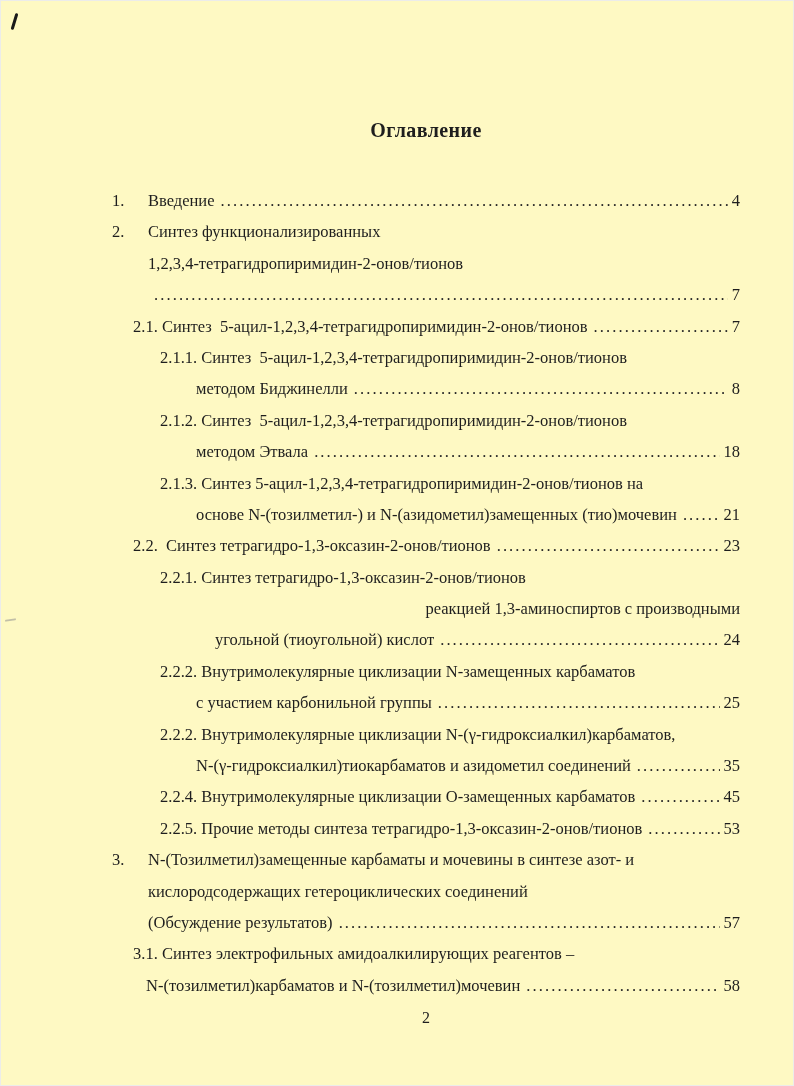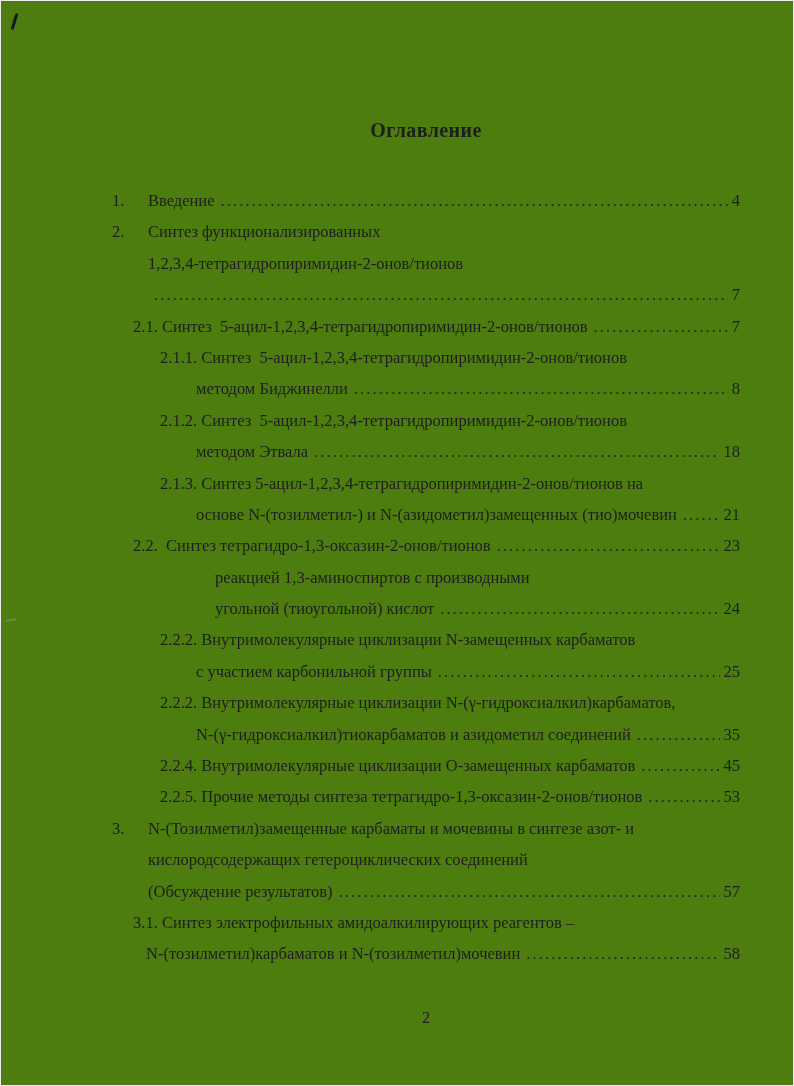--- a/index.html
+++ b/index.html
@@ -1,21 +1,21 @@
 <!DOCTYPE html>
 <html lang="ru"><head>
 <meta charset="utf-8">
 <style>
   * { margin: 0; padding: 0; box-sizing: border-box; }
   html, body { background: #ffffff; }
   .page {
     position: relative;
     width: 794px;
     height: 1086px;
-    background: #4d7c0f;
+    background: #fef9c3;
     overflow: hidden;
     font-family: "Liberation Serif", "DejaVu Serif", serif;
     color: #1e1e1e;
     box-shadow: inset 0 0 0 1px #ececea;
   }
   .doc-title {
     position: absolute;
     top: 119px;
     left: 112px;
     width: 628px;
@@ -173,22 +173,28 @@
     <span class="pg">21</span>
   </div>
 
   <div class="toc-line" style="padding-left: 21px; justify-content: space-between;">
     
     <span class="txt">2.2.  Синтез тетрагидро-1,3-оксазин-2-онов/тионов</span>
     <span class="leader"></span>
     <span class="pg">23</span>
   </div>
 
-
-  <div class="toc-line" style="padding-left: 103px;">
+  <div class="toc-line" style="padding-left: 48px;">
+    
+    <span class="txt">2.2.1. Синтез тетрагидро-1,3-оксазин-2-онов/тионов</span>
+    
+    
+  </div>
+
+  <div class="toc-line" style="padding-left: 103px; justify-content: flex-end;">
     
     <span class="txt">реакцией 1,3-аминоспиртов с производными</span>
     
     
   </div>
 
   <div class="toc-line" style="padding-left: 103px;">
     
     <span class="txt">угольной (тиоугольной) кислот</span>
     <span class="leader"></span>

